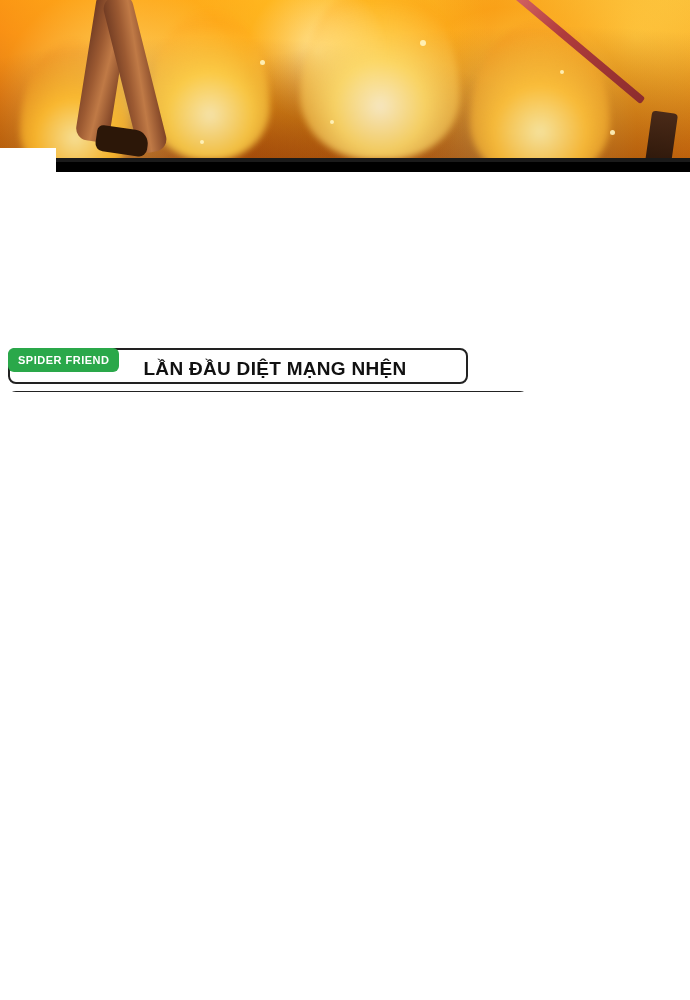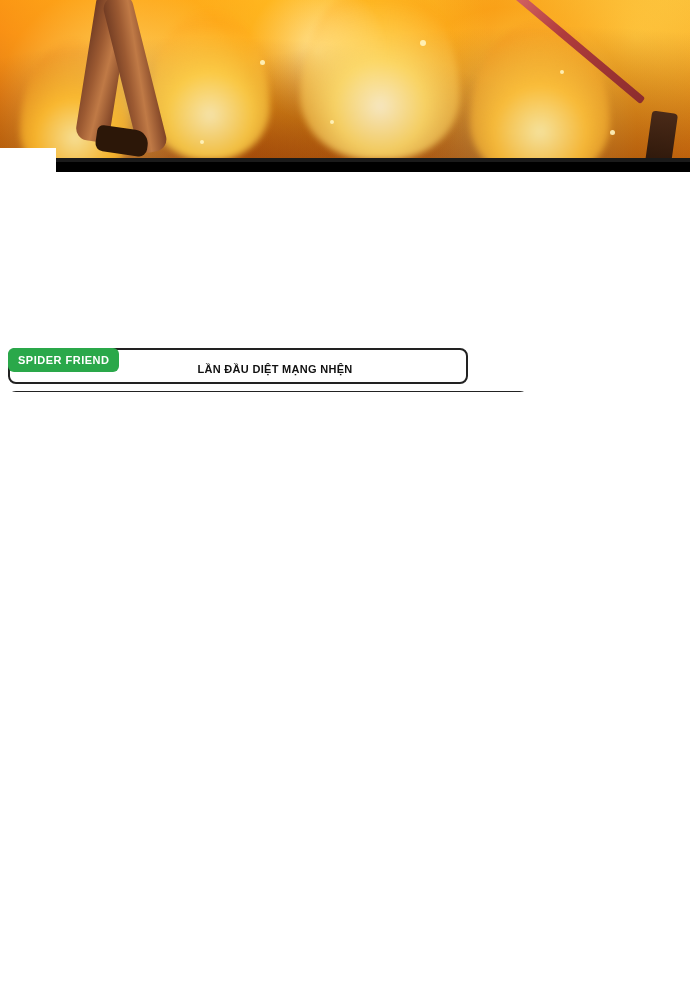--- a/index.html
+++ b/index.html
@@ -139,21 +139,21 @@
     text-align: center;
     color: #111111;
     font-weight: bold;
     letter-spacing: 0.3px;
     white-space: nowrap;
   }
 
   
   #row-1 { position: absolute; left: 8px; top: 176px; width: 460px; height: 36px; }
   #row-1 .tag { position: absolute; left: -2px; top: -2px; height: 24px; padding: 4px 10px; font-size: 11px; background: #2aa84a; border-radius: 6px; }
-  #row-1 .msg { font-size: 11px; padding-left: 96px; padding-right: 22px; margin-top: 6px; }
+  #row-1 .msg { font-size: 19px; padding-left: 96px; padding-right: 22px; margin-top: 6px; }
 
   
   #row-2 { position: absolute; left: 8px; top: 219px; width: 520px; height: 40px; }
   #row-2 .tag { position: absolute; left: 8px; top: 6px; height: 27px; padding: 0 14px; font-size: 15px; background: #f5a623; border-radius: 6px; }
   #row-2 .msg { font-size: 15px; padding-left: 110px; padding-right: 10px; }
 
   
   #row-3 { position: absolute; left: 8px; top: 272px; width: 576px; height: 48px; }
   #row-3 .tag { position: absolute; left: 12px; top: 8px; height: 32px; padding: 0 18px; font-size: 19px; background: #ee3a6a; border-radius: 8px; }
   #row-3 .msg { font-size: 15px; padding-left: 130px; padding-right: 14px; }

